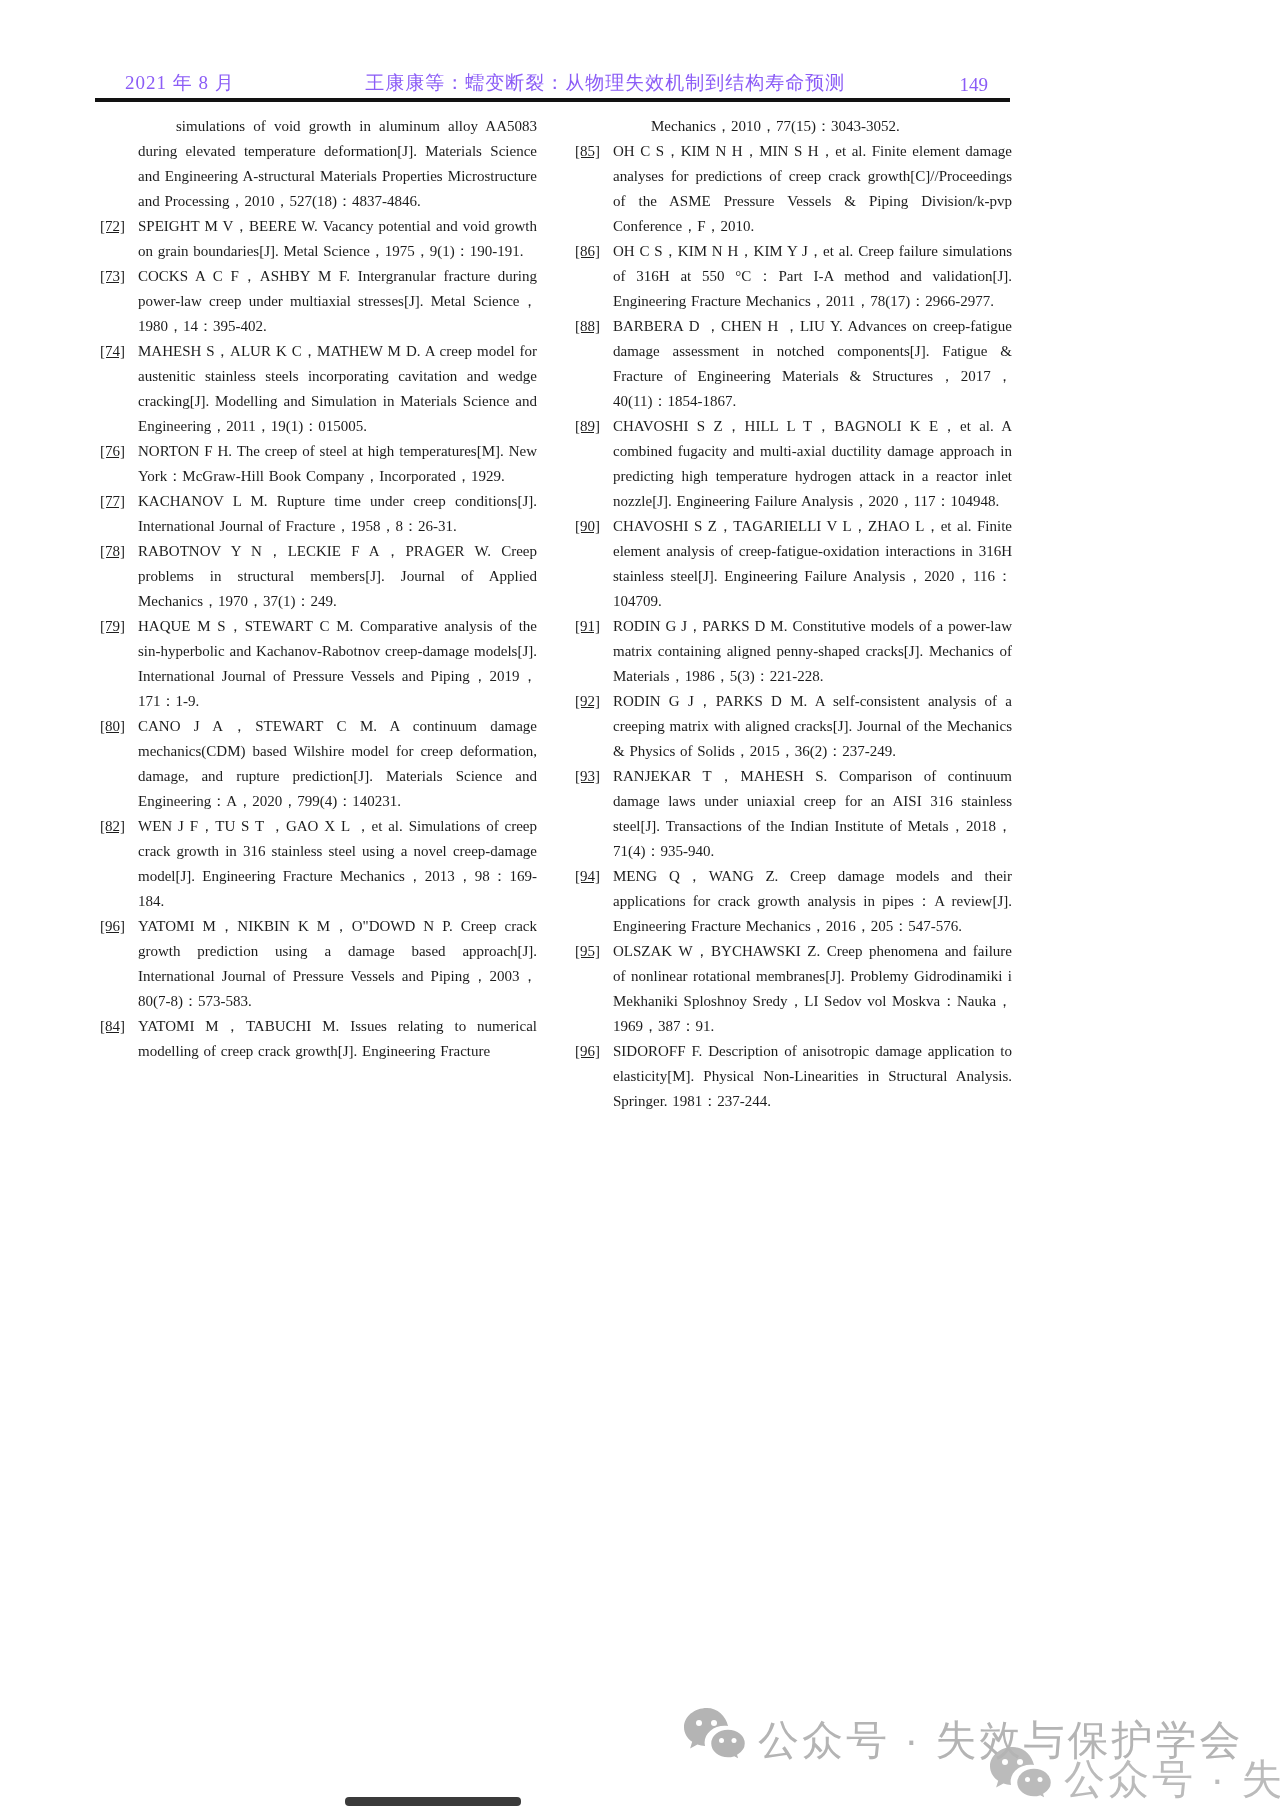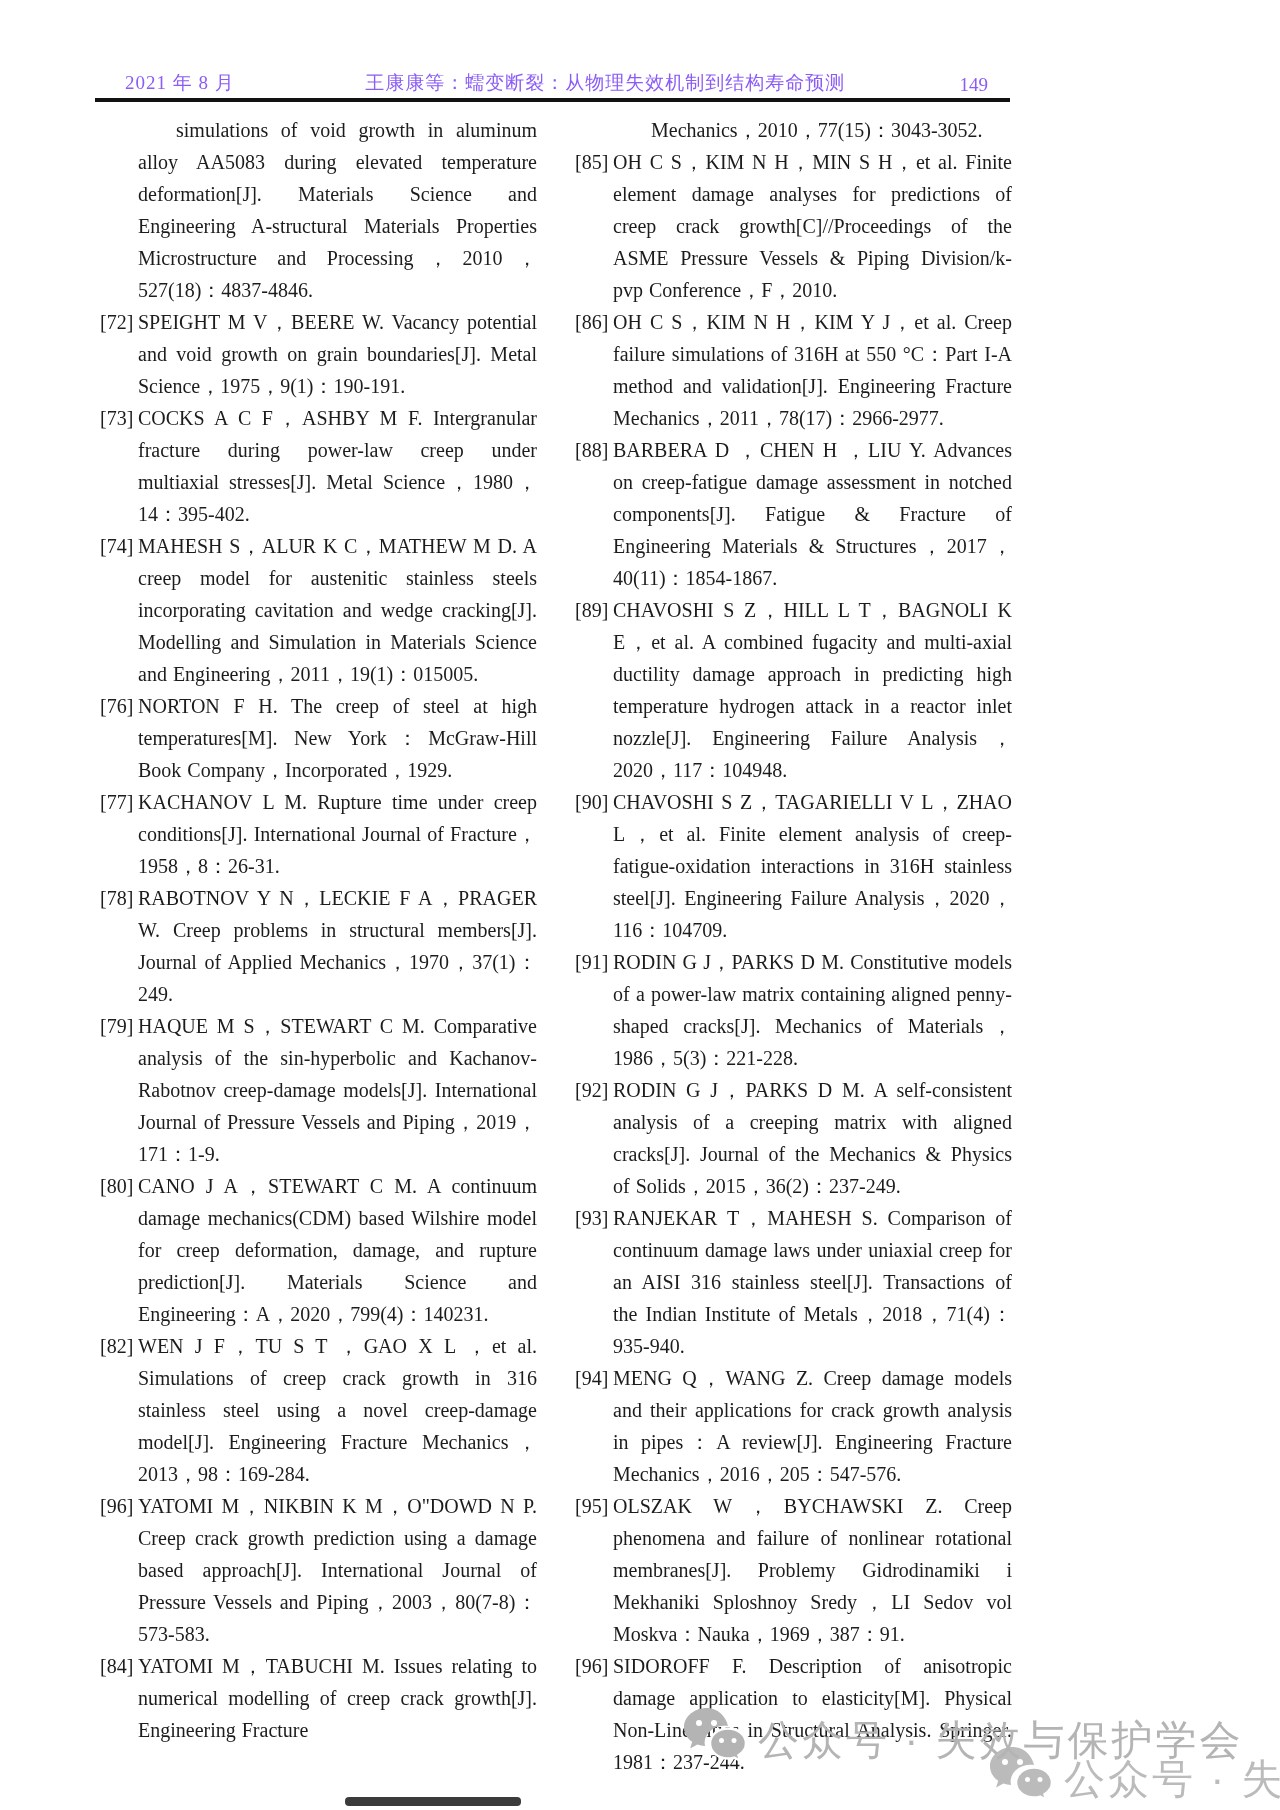--- a/index.html
+++ b/index.html
@@ -22,26 +22,26 @@
     position:absolute;left:95px;top:98px;width:915px;height:4px;background:#121212;
   }
   
   .columns{
     position:absolute;left:100px;top:114px;width:912px;
     display:flex;gap:38px;
   }
   .col{width:437px;}
   .ref{
     text-align:justify;
-    font-size:20px;line-height:32px;
+    font-size:15px;line-height:25px;
     padding-left:38px;text-indent:-38px;
     word-spacing:1px;
   }
   .ref.cont{text-indent:0;}
-  .ref-label{display:inline-block;width:38px;text-indent:0;}
+  .ref-label{display:inline-block;width:38px;text-indent:0;text-decoration:underline;}
   
   .watermark{
     position:absolute;display:flex;align-items:center;gap:12px;
     color:#b4b4b4;
     font-family:"Liberation Sans","DejaVu Sans",sans-serif;
     font-size:41px;letter-spacing:3px;white-space:nowrap;
   }
   .wm-main{left:682px;top:1706px;}
   .wm-partial{left:988px;top:1745px;opacity:.9;}
   .wm-icon{width:64px;height:58px;flex:0 0 auto;}
@@ -95,21 +95,21 @@
   <div class="ref">
     <span class="ref-label">[79]</span><span class="ref-text">HAQUE M S，STEWART C M. Comparative analysis of the sin-hyperbolic and Kachanov-Rabotnov creep-damage models[J]. International Journal of Pressure Vessels and Piping，2019，171：1-9.</span>
   </div>
 
   <div class="ref">
     <span class="ref-label">[80]</span><span class="ref-text">CANO J A，STEWART C M. A continuum damage mechanics(CDM) based Wilshire model for creep deformation, damage, and rupture prediction[J]. Materials Science and Engineering：A，2020，799(4)：140231.</span>
   </div>
 
 
   <div class="ref">
-    <span class="ref-label">[82]</span><span class="ref-text">WEN J F，TU S T ，GAO X L ，et al. Simulations of creep crack growth in 316 stainless steel using a novel creep-damage model[J]. Engineering Fracture Mechanics，2013，98：169-284.</span>
+    <span class="ref-label">[82]</span><span class="ref-text">WEN J F，TU S T ，GAO X L ，et al. Simulations of creep crack growth in 316 stainless steel using a novel creep-damage model[J]. Engineering Fracture Mechanics，2013，98：169-184.</span>
   </div>
 
   <div class="ref">
     <span class="ref-label">[96]</span><span class="ref-text">YATOMI M，NIKBIN K M，O"DOWD N P. Creep crack growth prediction using a damage based approach[J]. International Journal of Pressure Vessels and Piping，2003，80(7-8)：573-583.</span>
   </div>
 
   <div class="ref">
     <span class="ref-label">[84]</span><span class="ref-text">YATOMI M，TABUCHI M. Issues relating to numerical modelling of creep crack growth[J]. Engineering Fracture</span>
   </div>
 </div>

